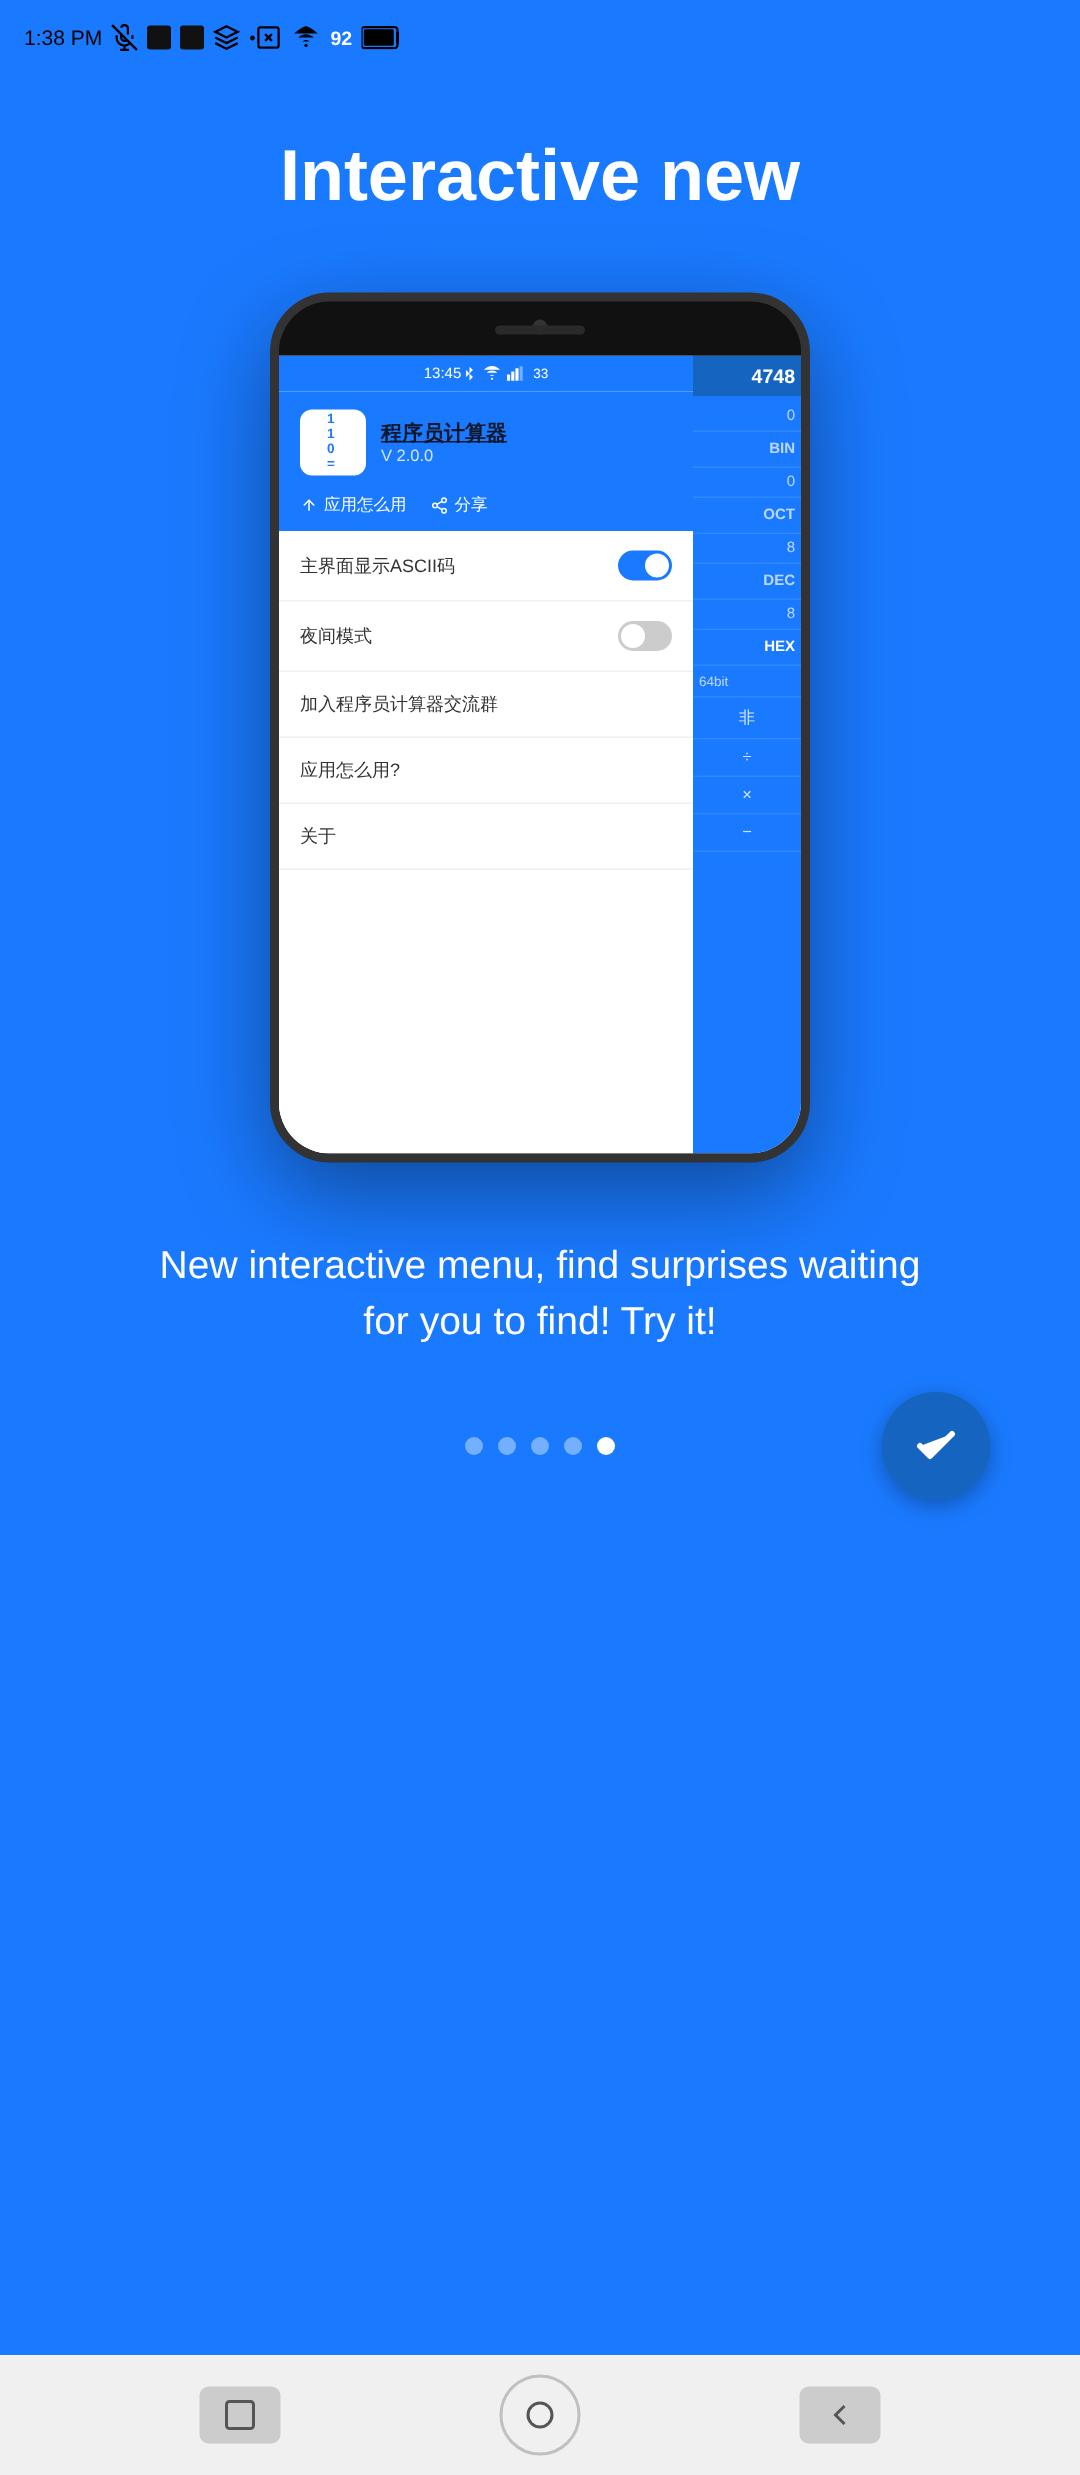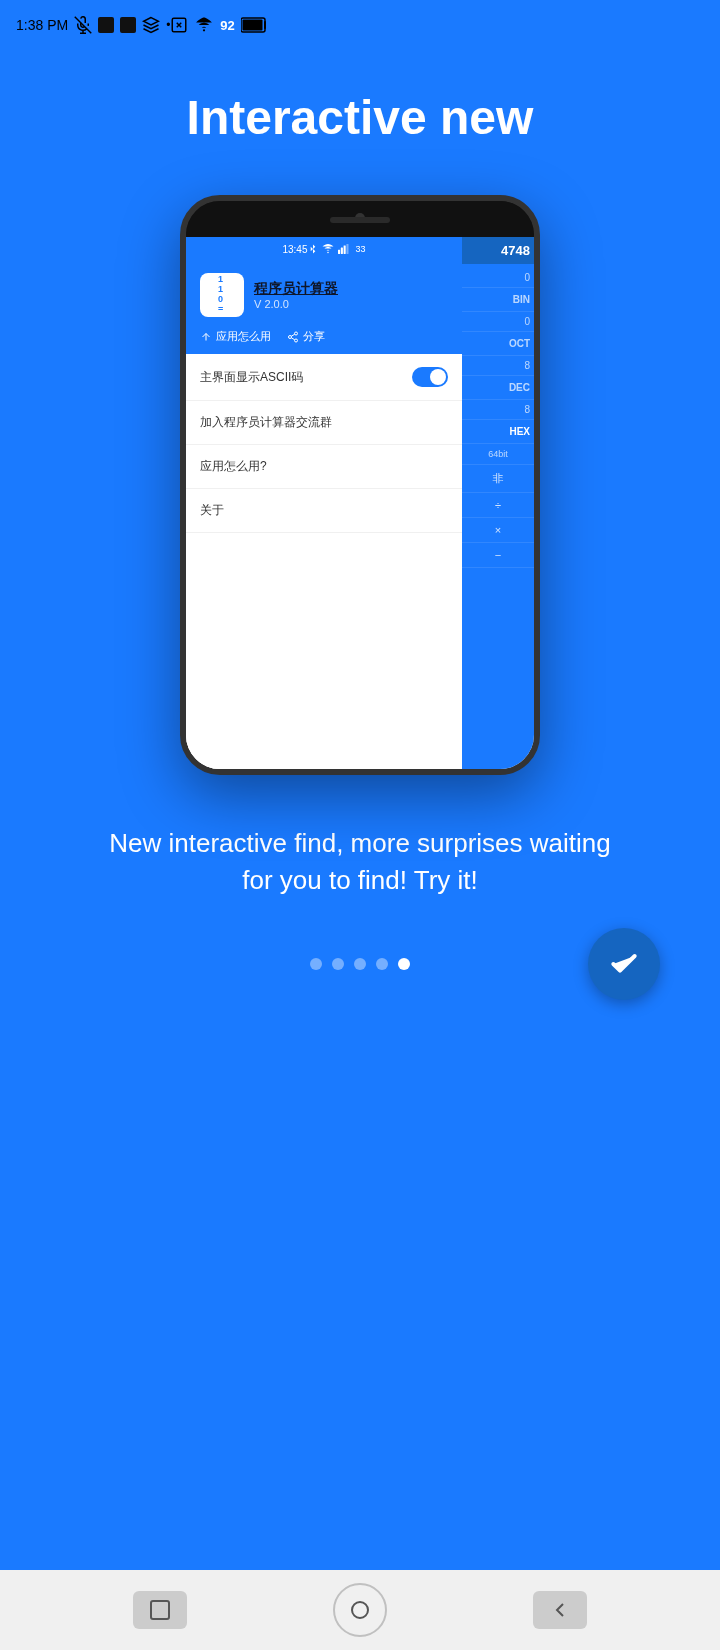--- a/index.html
+++ b/index.html
@@ -252,21 +252,21 @@
       font-size: 10px;
       font-weight: bold;
       border-bottom: 1px solid rgba(255,255,255,0.1);
     }
     .calc-base-btn.active {
       color: #fff;
       padding-left: 34px;
     }
     .calc-bits {
       padding: 5px 4px;
-      text-align: center;
+      text-align: left;
       color: rgba(255,255,255,0.7);
       font-size: 9px;
       border-bottom: 1px solid rgba(255,255,255,0.1);
     }
     .calc-op {
       padding: 6px 4px;
       text-align: center;
       color: rgba(255,255,255,0.8);
       font-size: 11px;
       border-bottom: 1px solid rgba(255,255,255,0.1);
@@ -470,20 +470,24 @@
                 </svg>
               <span>分享</span>
             </div>
           </div>
         </div>
 
         <div class="phone-menu">
           <div class="phone-menu-item">
             <span>主界面显示ASCII码</span>
             <div class="toggle-on"></div>
+          </div>
+          <div class="phone-menu-item">
+            <span>夜间模式</span>
+            <div class="toggle-off"></div>
           </div>
           <div class="phone-menu-item">
             <span>加入程序员计算器交流群</span>
           </div>
           <div class="phone-menu-item">
             <span>应用怎么用?</span>
           </div>
           <div class="phone-menu-item">
             <span>关于</span>
           </div>
@@ -506,21 +510,21 @@
           <div class="calc-bits">64bit</div>
           <div class="calc-op">非</div>
           <div class="calc-op">÷</div>
           <div class="calc-op">×</div>
           <div class="calc-op">−</div>
         </div>
       </div>
     </div>
   </div>
 
-  <p class="description">New interactive find, more surprises waiting for you to find! Try it!</p>
+  <p class="description">New interactive menu, find surprises waiting for you to find! Try it!</p>
 
   <div class="pagination">
     <div class="dot"></div>
     <div class="dot"></div>
     <div class="dot"></div>
     <div class="dot"></div>
     <div class="dot active"></div>
     <div class="check-button">
       <svg viewBox="0 0 24 24" fill="none" stroke="white" stroke-width="3" stroke-linecap="round" stroke-linejoin="round">
           <polyline points="20 6 9 17 4 12"></polyline>

